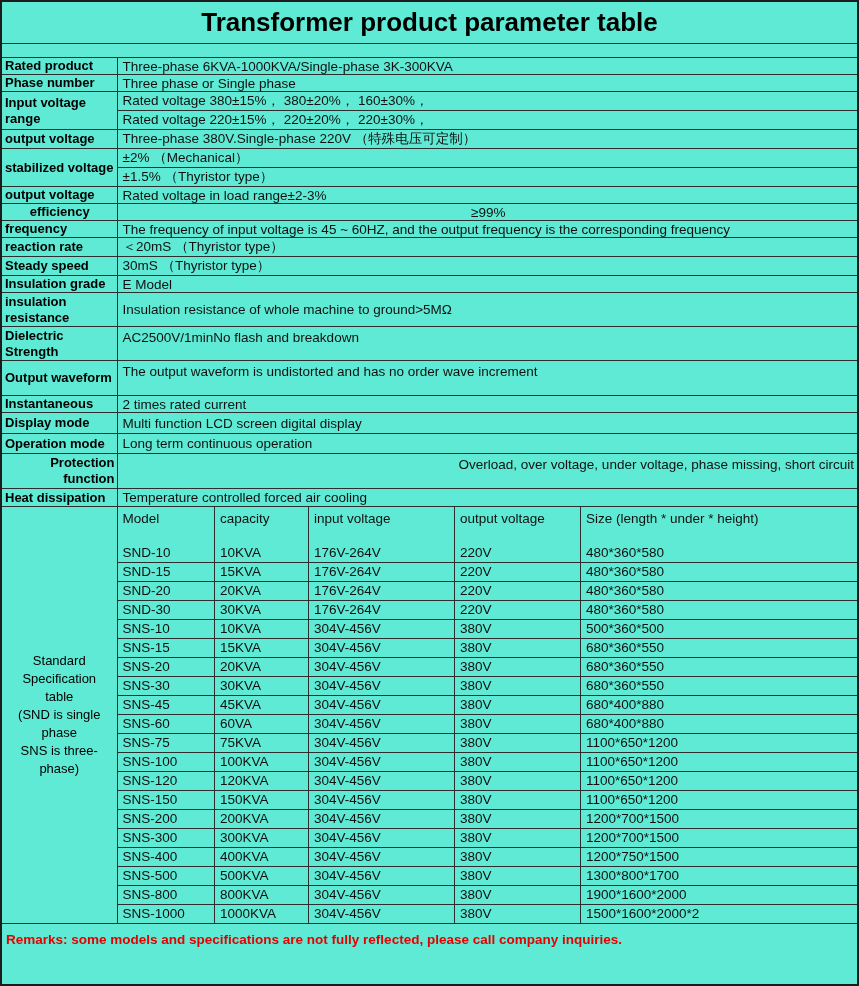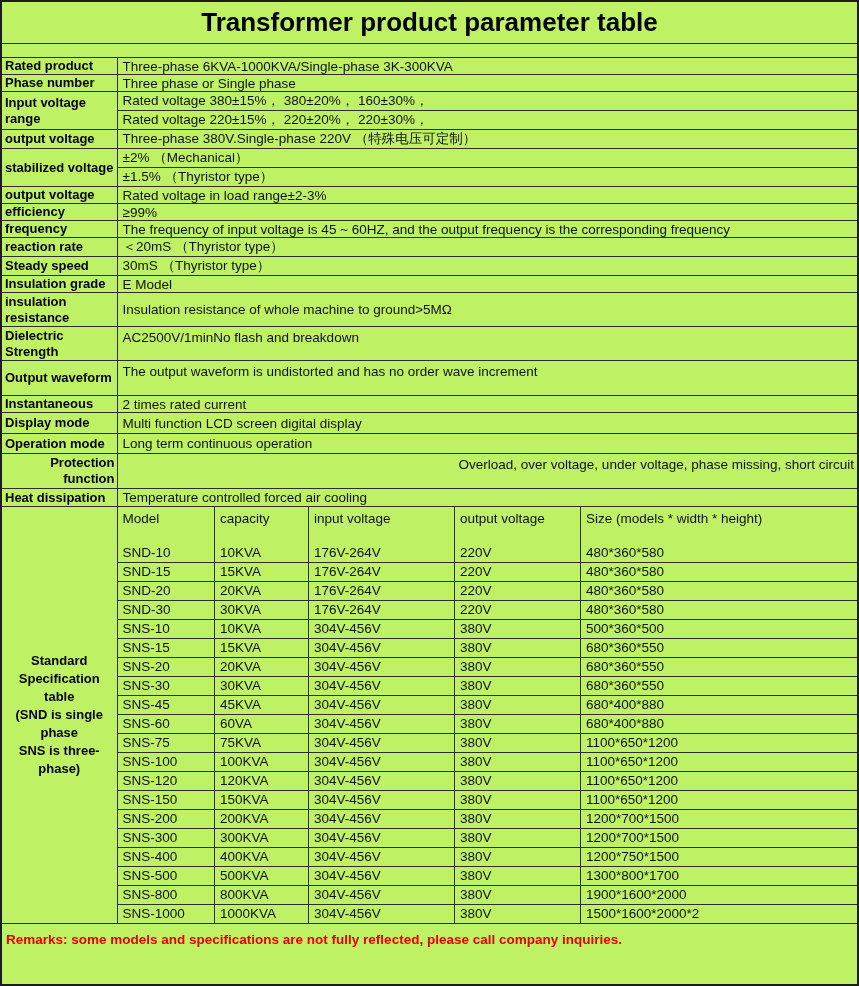--- a/index.html
+++ b/index.html
@@ -1,19 +1,19 @@
 <!DOCTYPE html>
 <html><head>
 <meta charset="utf-8">
 <style>
   html,body{margin:0;padding:0;background:#ffffff;}
   body{font-family:"Liberation Sans","DejaVu Sans",sans-serif;color:#111111;}
   .page{
     width:859px;height:986px;box-sizing:border-box;
-    border:2px solid #1c1c1c;background:#bef264;overflow:hidden;
+    border:2px solid #1c1c1c;background:#5eead4;overflow:hidden;
   }
   .title-box{
     height:41px;border-bottom:1px solid #2e2e2e;
     display:flex;align-items:center;justify-content:center;
     font-size:26px;font-weight:bold;color:#000000;
   }
   .gap{height:13px;}
   table.main{width:100%;border-collapse:collapse;table-layout:fixed;}
   table.main td{border:1px solid #2e2e2e;overflow:hidden;}
   table.main tr > td:first-child{border-left:none;}
@@ -22,21 +22,21 @@
     font-weight:bold;font-size:13px;line-height:16px;
     padding:0 2px 0 3px;vertical-align:middle;white-space:normal;color:#000000;
   }
   td.value{
     font-size:13.5px;padding:0 3px 0 5px;vertical-align:middle;white-space:nowrap;
   }
   td.value.vtop{vertical-align:top;padding-top:3px;}
   td.spec-label{
     text-align:center;vertical-align:middle;padding:0;color:#000000;
   }
-  td.spec-label div{line-height:18px;font-weight:bold;font-size:13px;}
+  td.spec-label div{line-height:18px;font-weight:normal;font-size:13px;}
   td.spec-holder{padding:0;vertical-align:top;}
   table.spec{width:100%;border-collapse:collapse;table-layout:fixed;}
   table.spec th, table.spec td{
     border:1px solid #2e2e2e;font-weight:normal;text-align:left;
     font-size:13.5px;padding:0 3px 0 5px;overflow:hidden;white-space:nowrap;
   }
   table.spec tr:first-child > *{border-top:none;}
   table.spec tr:last-child > *{border-bottom:none;}
   table.spec th:first-child, table.spec td:first-child{border-left:none;}
   table.spec th:last-child, table.spec td:last-child{border-right:none;}
@@ -86,21 +86,21 @@
           <td class="label" rowspan="2">stabilized voltage</td>
           <td class="value">±2% （Mechanical）</td>
         </tr>
         <tr style="height: 16px;">
           <td class="value">±1.5% （Thyristor type）</td>
         </tr>
         <tr style="height: 16px;">
           <td class="label">output voltage</td>
           <td class="value">Rated voltage in load range±2-3%</td>
         </tr>
-        <tr style="height: 17px;">
+        <tr style="height: 17px; text-align: center;">
           <td class="label">efficiency</td>
           <td class="value">≥99%</td>
         </tr>
         <tr style="height: 17px;">
           <td class="label">frequency</td>
           <td class="value">The frequency of input voltage is 45 ~ 60HZ, and the output frequency is the corresponding frequency</td>
         </tr>
         <tr style="height: 17px;">
           <td class="label">reaction rate</td>
           <td class="value">＜20mS （Thyristor type）</td>
@@ -167,21 +167,21 @@
               <col style="width:146px">
               <col style="width:126px">
               <col>
             </colgroup>
             <thead id="spec-head">
                 <tr>
                   <th>Model</th>
                   <th>capacity</th>
                   <th>input voltage</th>
                   <th>output voltage</th>
-                  <th>Size (models * width * height)</th>
+                  <th>Size (length * under * height)</th>
                 </tr>
               </thead>
             <tbody id="spec-rows">
                 <tr>
                   <td>SND-10</td>
                   <td>10KVA</td>
                   <td>176V-264V</td>
                   <td>220V</td>
                   <td>480*360*580</td>
                 </tr>

